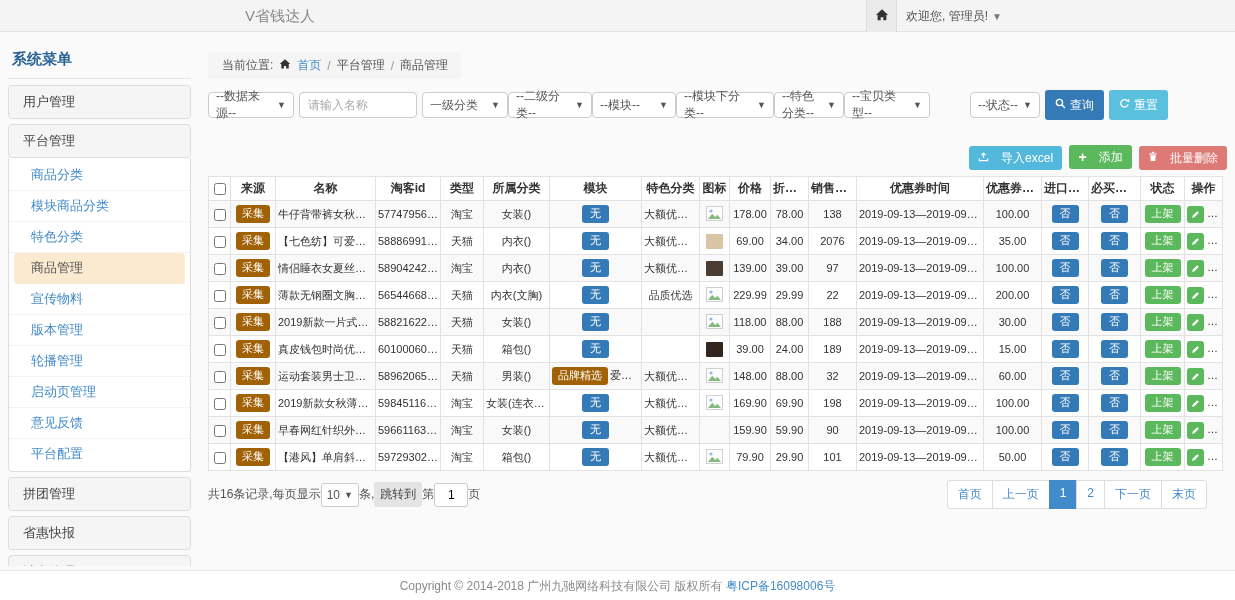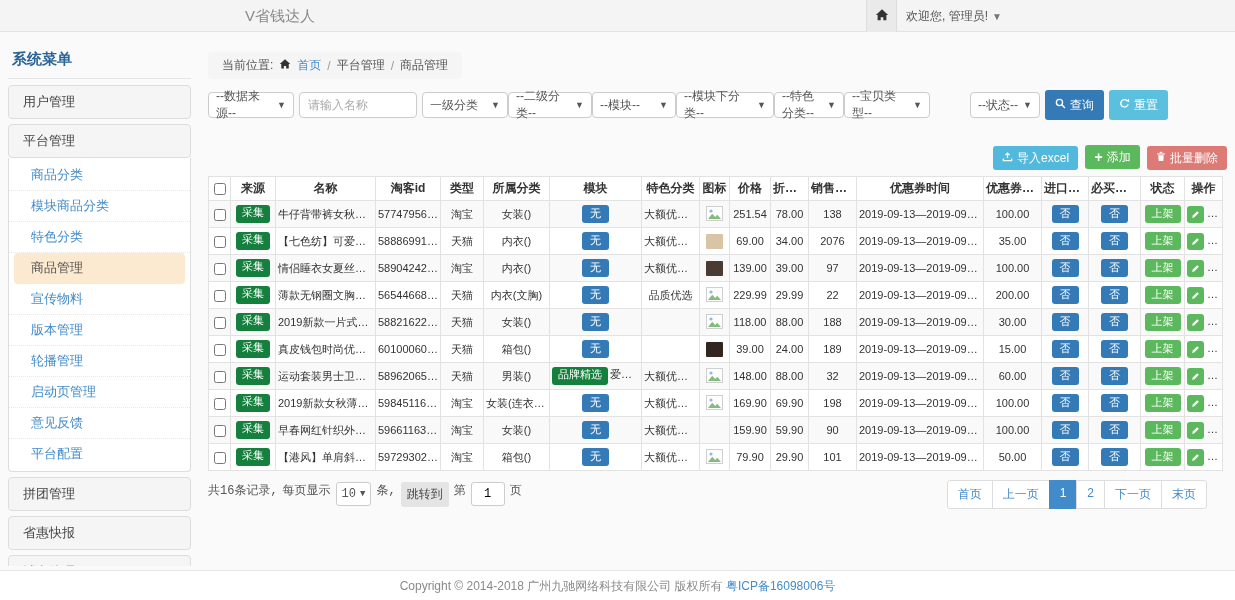--- a/index.html
+++ b/index.html
@@ -33,46 +33,46 @@
   .filter-bar { display:flex; align-items:center; gap:5px; margin-bottom:0; }
   .fselect { height:26px; border:1px solid #ccc; border-radius:4px; background:#fff; display:flex; align-items:center; justify-content:space-between; padding:0 7px; color:#555; cursor:pointer; flex:none; }
   .fselect .caret { font-size:9px; color:#555; margin-left:5px; }
   .ftext { height:26px; width:118px; border:1px solid #ccc; border-radius:4px; padding:0 8px; font-size:12px; color:#333; font-family:inherit; flex:none; }
   .ftext::placeholder { color:#aaa; }
   .fbtn { height:30px; border:none; border-radius:3px; color:#fff; font-size:12px; padding:0 10px; display:inline-flex; align-items:center; gap:4px; cursor:pointer; font-family:inherit; flex:none; }
   .btn-search { background:#337ab7; }
   .btn-reset { background:#5bc0de; }
 
   .toolbar { margin-top:25px; text-align:right; }
-  .tbtn { height:24px; border:none; border-radius:3px; color:#fff; font-size:12px; padding:0 9px; display:inline-flex; align-items:center; gap:4px; cursor:pointer; font-family:inherit; margin-left:4px; }
+  .tbtn { height:24px; border:none; border-radius:3px; color:#fff; font-size:12px; padding:0 9px; display:inline-flex; align-items:center; gap:12px; cursor:pointer; font-family:inherit; margin-left:4px; }
   .btn-import { background:#53b9dc; }
   .btn-add { background:#5cb85c; }
   .btn-batch-del { background:#dd7a76; }
   .plus-ic { font-size:14px; font-weight:bold; line-height:1; }
 
   
   table.grid { width:999px; border-collapse:collapse; table-layout:fixed; margin-top:6px; background:#fff; }
   table.grid th, table.grid td { border:1px solid #e2e2e2; text-align:center; font-size:11px; padding:3px 2px; height:27px; overflow:hidden; white-space:nowrap; text-overflow:ellipsis; color:#333; }
   table.grid th { font-size:12px; font-weight:bold; height:22px; background:#fff; }
   table.grid tbody tr:nth-child(odd) td { background:#f9f9f9; }
   th.op-head { color:#428bca; }
   .cb { width:12px; height:12px; cursor:pointer; vertical-align:middle; }
   .badge { display:inline-block; border-radius:3px; color:#fff; padding:2px 6px; font-size:11px; line-height:1.2; }
-  .badge-orange { background:#15803d;font-family:Liberation Mono, monospace; }
+  .badge-orange { background:#a16207; }
   .badge-blue { background:#337ab7; padding:2px 8px; cursor:pointer; }
   .badge-green { background:#5cb85c; padding:2px 7px; cursor:pointer; }
   .brand-txt { font-size:11px; margin-left:2px; }
   .thumb-photo { display:inline-block; width:17px; height:15px; border-radius:1px; vertical-align:middle; }
   .op-btn { display:inline-flex; align-items:center; justify-content:center; width:17px; height:17px; border:none; border-radius:3px; cursor:pointer; padding:0; vertical-align:middle; }
   .op-edit { background:#5cb85c; margin-right:3px; }
   .op-del { background:#d9534f; }
 
   
   .pag { display:flex; justify-content:space-between; align-items:center; margin-top:9px; width:999px; }
-  .pag-left { display:flex; align-items:flex-start; gap:5px; color:#555; font-size:12px;font-family:Liberation Mono, monospace; }
+  .pag-left { display:flex; align-items:center; color:#555; font-size:12px; }
   .mini-select { height:24px; border:1px solid #ccc; border-radius:3px; background:#fff; display:inline-flex; align-items:center; padding:0 5px; gap:4px; cursor:pointer; }
   .mini-select .caret { font-size:9px; color:#555; }
   .jump-chip { background:#e4e4e4; border-radius:3px; padding:4px 6px; color:#444; cursor:pointer; }
   .page-input { width:34px; height:24px; border:1px solid #ccc; border-radius:3px; text-align:center; font-size:12px; font-family:inherit; }
   .pag-right { display:flex; }
   .pbtn { border:1px solid #ddd; background:#fff; color:#428bca; padding:5px 10px; font-size:12px; margin-left:-1px; cursor:pointer; }
   .pbtn:first-child { border-radius:3px 0 0 3px; }
   .pbtn:last-child { border-radius:0 3px 3px 0; }
   .pbtn.active { background:#428bca; border-color:#428bca; color:#fff; }
 
@@ -267,21 +267,21 @@
           <td>577479560965</td>
           <td>淘宝</td>
           <td>女装()</td>
           <td><span class="badge badge-blue">无</span></td>
           <td>大额优惠券</td>
           <td><span><svg width="17" height="15" viewBox="0 0 17 15">
                 <rect x="0.5" y="0.5" width="16" height="14" fill="#fdfdfd" stroke="#cfcfcf"></rect>
                 <circle cx="5" cy="5" r="1.6" fill="#8fb7e8"></circle>
                 <path d="M2 13l4.2-5.2 3 3.2 2-2.2 3.8 4.2z" fill="#86bb7f"></path>
               </svg></span></td>
-          <td>251.54</td>
+          <td>178.00</td>
           <td>78.00</td>
           <td>138</td>
           <td>2019-09-13—2019-09-17</td>
           <td>100.00</td>
           <td><span class="badge badge-blue">否</span></td>
           <td><span class="badge badge-blue">否</span></td>
           <td><span class="badge badge-green">上架</span></td>
           <td><button class="op-btn op-edit">
               <span><svg width="9" height="9" viewBox="0 0 16 16">
                   <path d="M2 14l1.2-4.2L11 2l3 3-7.8 7.8z" fill="#fff"></path>

